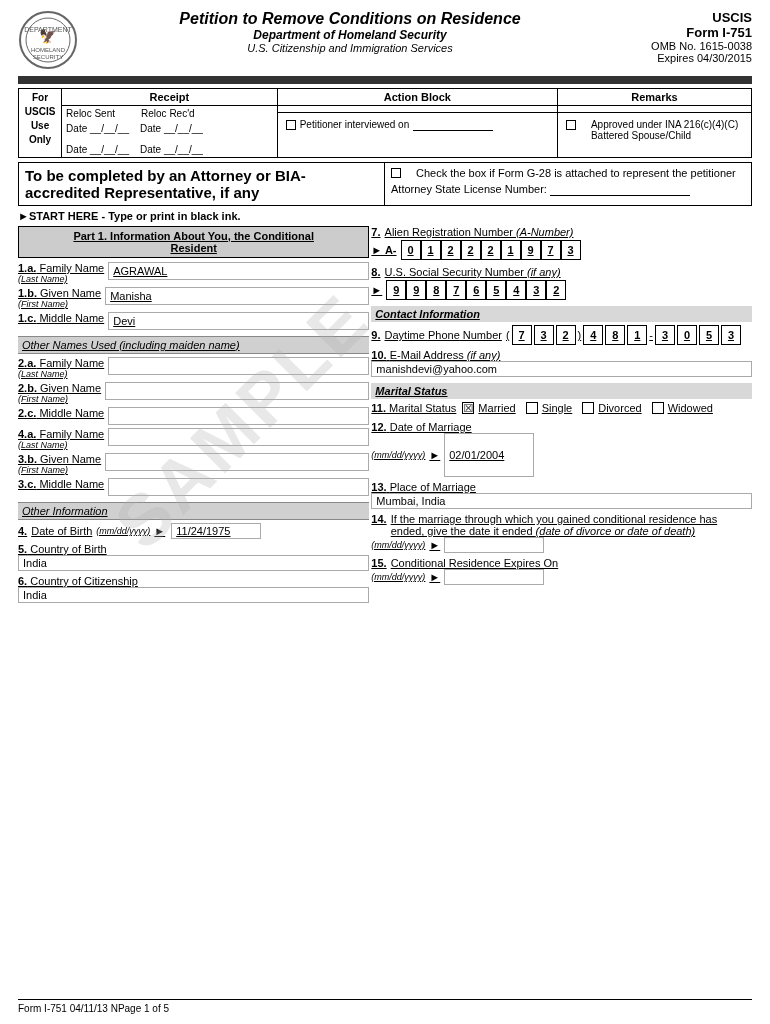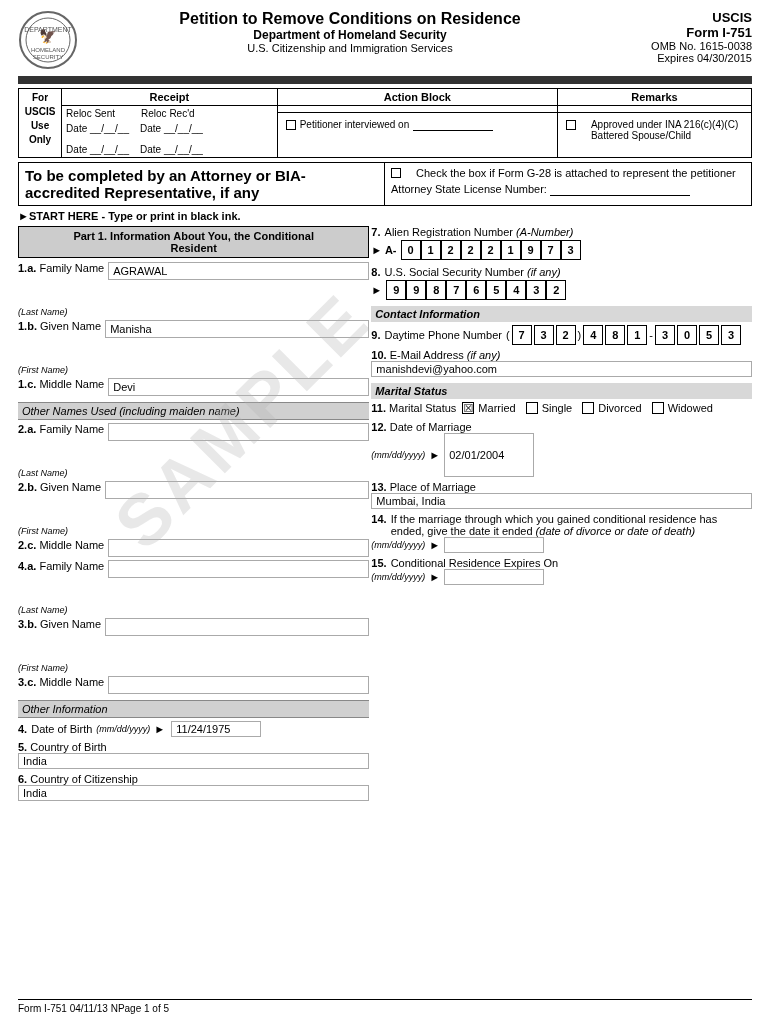--- a/index.html
+++ b/index.html
@@ -20,20 +20,21 @@
     
     .header {
       display: flex;
       align-items: flex-start;
       justify-content: space-between;
       margin-bottom: 4px;
     }
     .header-center {
       text-align: center;
       flex: 1;
+      font-style: italic;
     }
     .header-center h1 {
       font-size: 16px;
       font-weight: bold;
     }
     .header-center h2 {
       font-size: 12px;
       font-weight: bold;
     }
     .header-center p {
@@ -144,20 +145,21 @@
     
     .start-here {
       font-size: 11px;
       font-weight: bold;
       margin-bottom: 4px;
     }
     
     .two-col {
       display: flex;
       gap: 2px;
+      text-decoration: underline;
     }
     .left-col {
       width: 48%;
     }
     .right-col {
       width: 52%;
     }
     
     .part-header {
       background: #ccc;
@@ -181,21 +183,20 @@
     
     .field-row {
       display: flex;
       align-items: flex-start;
       margin-bottom: 3px;
       gap: 4px;
     }
     .field-label-italic {
       font-style: italic;
       font-size: 9px;
-      margin-top: 33px;
     }
     .field-input {
       border: 1px solid #aaa;
       padding: 1px 4px;
       font-size: 11px;
       flex: 1;
       min-height: 18px;
       background: #fff;
     }
     

